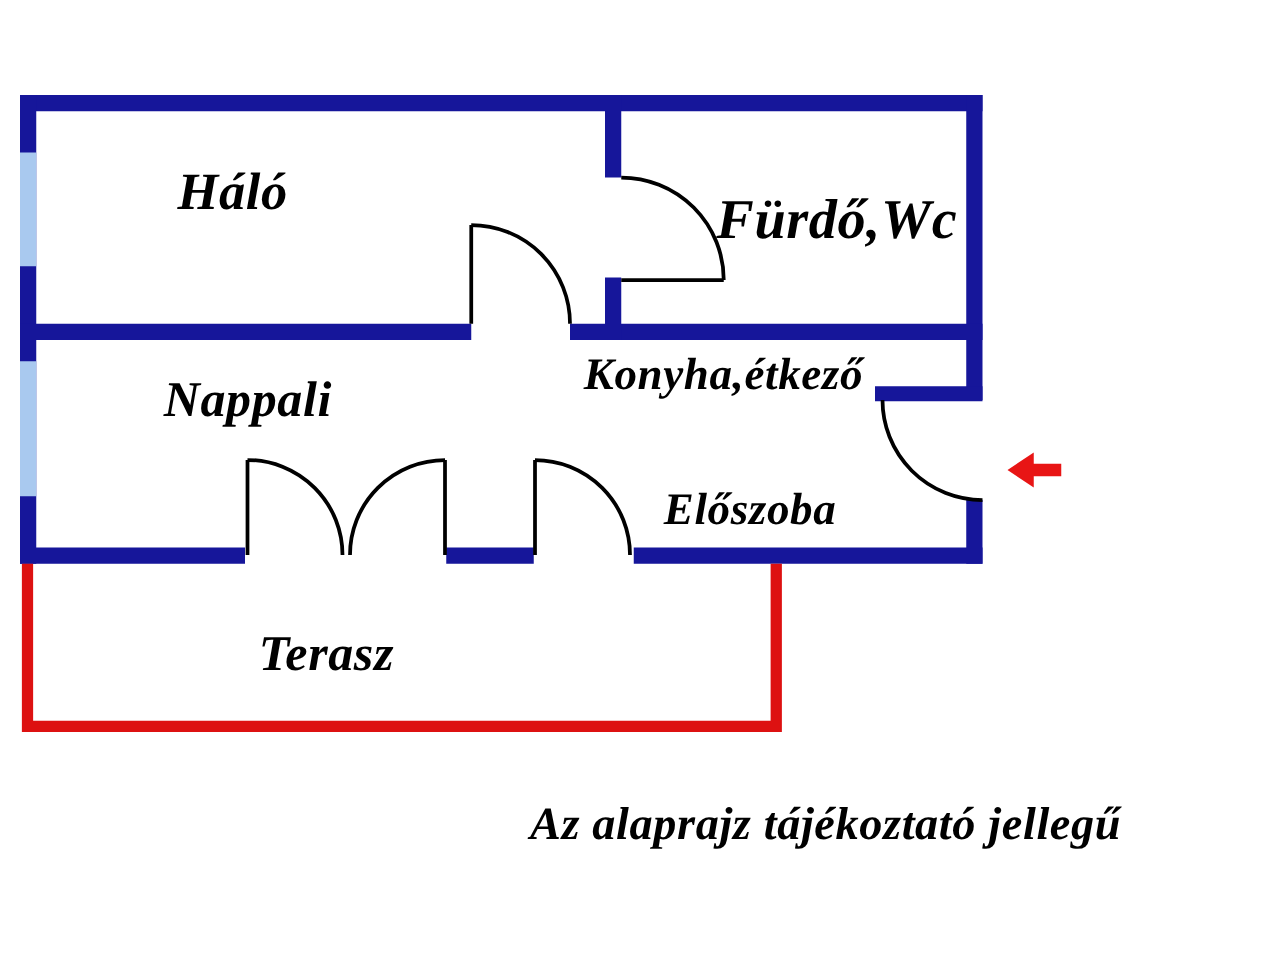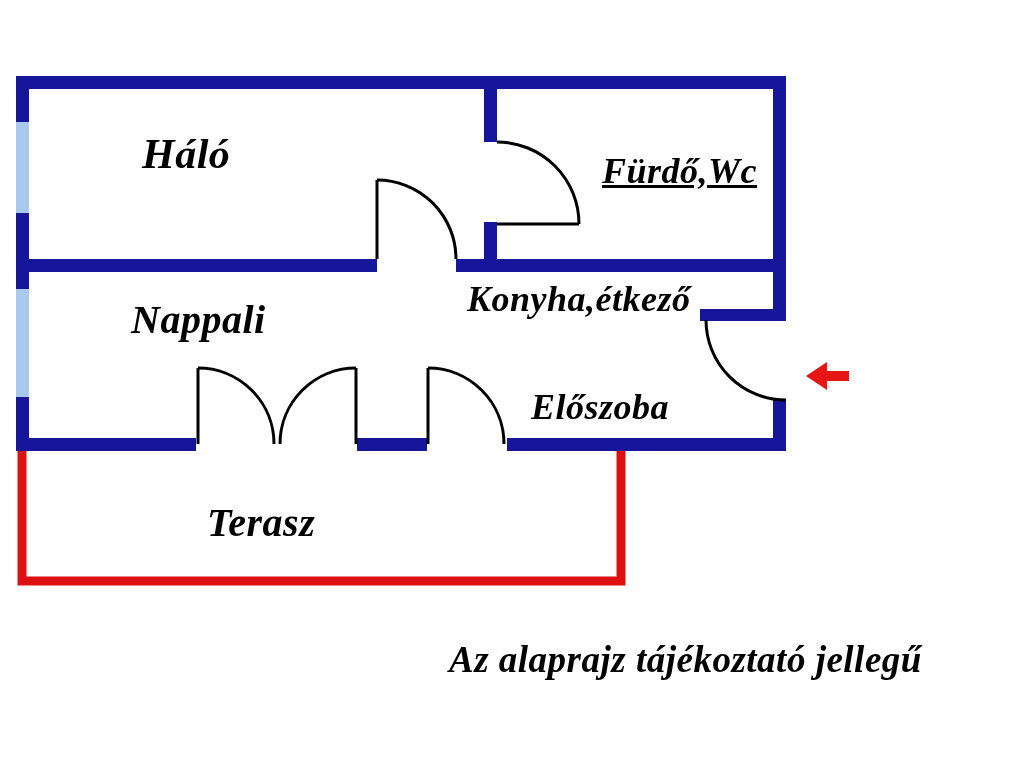--- a/index.html
+++ b/index.html
@@ -66,25 +66,25 @@
     <path d="M 428 368 L 428 444" stroke="var(--door)" stroke-width="3" fill="none"></path>
     <path d="M 428 368 A 76 76 0 0 1 504 444" stroke="var(--door)" stroke-width="3" fill="none"></path>
 
     <path d="M 22 451 L 22 581 L 621 581 L 621 451" stroke="var(--terrace)" stroke-width="9" fill="none"></path>
 
     <polygon points="806,376 827,362 827,371 849,371 849,381 827,381 827,390" fill="var(--arrow)"></polygon>
   </svg>
 
   <div class="room-label" style="left:142px; top:133px; font-size:42px;">Háló</div>
 
-  <div class="room-label" style="left:602px; top:153px; font-size:36px;text-decoration:underline;">Fürdő,Wc</div>
+  <div class="room-label" style="left:573px; top:153px; font-size:45px;">Fürdő,Wc</div>
 
   <div class="room-label" style="left:467px; top:281px; font-size:36px;">Konyha,étkező</div>
 
   <div class="room-label" style="left:131px; top:300px; font-size:40px;">Nappali</div>
 
   <div class="room-label" style="left:531px; top:389px; font-size:36px;">Előszoba</div>
 
   <div class="room-label" style="left:207px; top:503px; font-size:40px;">Terasz</div>
 
-  <div class="note-label" style="left:449px; top:641px; font-size:37px;">Az alaprajz tájékoztató jellegű</div>
+  <div class="note-label" style="left:424px; top:641px; font-size:37px;">Az alaprajz tájékoztató jellegű</div>
 
 </div>
 
 </body></html>

